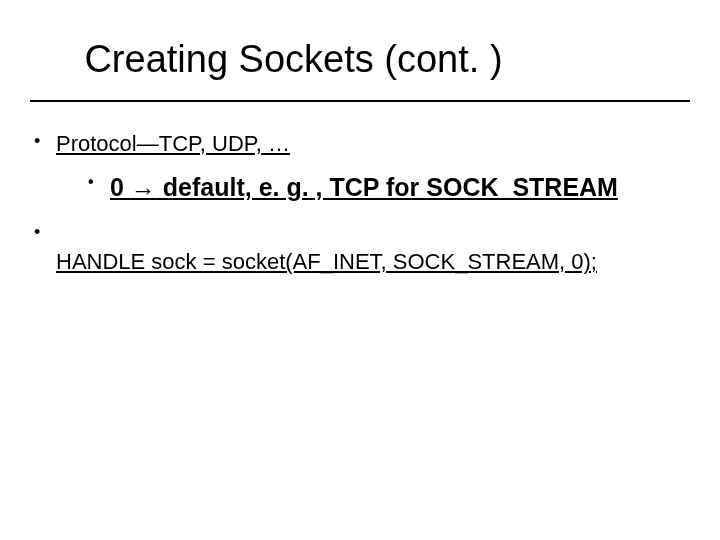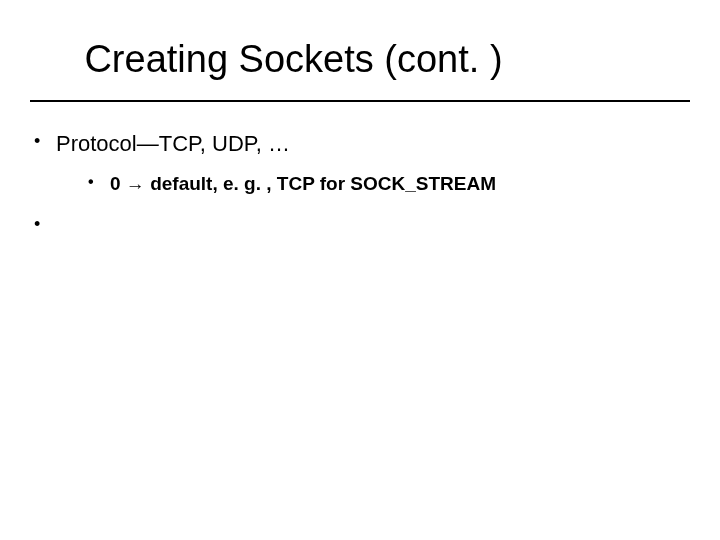--- a/index.html
+++ b/index.html
@@ -34,40 +34,41 @@
     height: 0;
     border-top: 2px solid #000;
   }
   .body {
     position: absolute;
     top: 130px;
     left: 34px;
     right: 34px;
     font-size: 22px;
     line-height: 1.25;
+    text-decoration: underline;
   }
   .b1 {
     position: relative;
     padding-left: 22px;
     margin-bottom: 18px;
   }
   .b1::before {
     content: "•";
     position: absolute;
     left: 0;
     top: 0;
     font-size: 18px;
   }
   .b2 {
     position: relative;
     padding-left: 22px;
     margin-left: 32px;
     margin-top: 14px;
     margin-bottom: 18px;
-    font-size: 19px;
+    font-size: 25px;
     font-weight: bold;
   }
   .b2::before {
     content: "•";
     position: absolute;
     left: 0;
     top: 0;
     font-size: 16px;
   }
   .arrow {
@@ -86,17 +87,18 @@
 
     <div class="b1">
       <span>Protocol—TCP, UDP, …</span>
       <div class="b2">
         <span>0 </span><span class="arrow">→</span><span> default, e. g. , TCP for SOCK_STREAM</span>
       </div>
     </div>
 
     <div class="b1">
       <br>
+      <span>HANDLE sock = socket(AF_INET, SOCK_STREAM, 0);</span>
     </div>
 
 
   </div>
 </div>
 
 </body></html>

